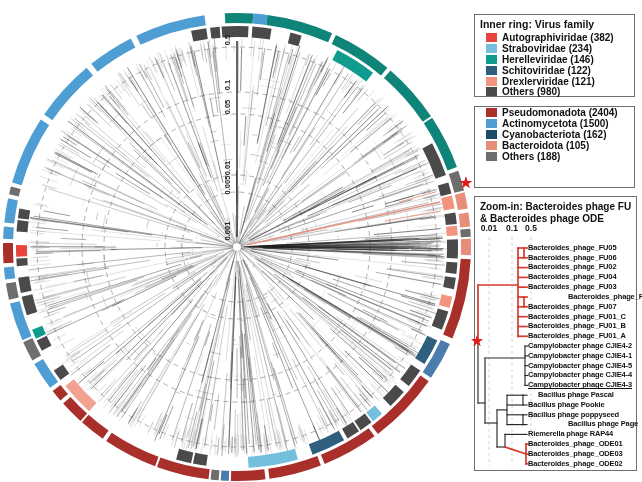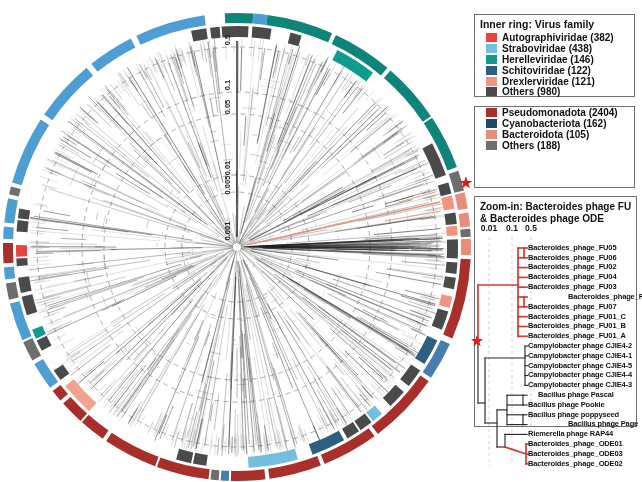--- a/index.html
+++ b/index.html
@@ -6,21 +6,21 @@
   #figure-root{position:relative;width:642px;height:482px;background:#fff;overflow:hidden;
     font-family:"Liberation Sans","DejaVu Sans",sans-serif;}
   #circ-svg{position:absolute;left:0;top:0;}
   .legend-box{position:absolute;left:474px;width:161px;background:#fff;border:1.4px solid #6f6f6f;box-sizing:border-box;}
   #legend-virus{top:14px;height:83px;}
   #legend-host{top:106px;height:82px;}
   .legend-title{font-size:10.5px;font-weight:bold;color:#111;padding:3px 0 2px 5px;white-space:nowrap;}
   .legend-row{display:flex;align-items:center;height:10.9px;padding-left:11px;}
   .legend-swatch{width:11px;height:9px;margin-right:5px;flex:0 0 auto;}
   .legend-label{font-size:10px;font-weight:bold;color:#111;white-space:nowrap;}
-  #zoom-panel{position:absolute;left:474px;top:196px;width:163px;height:231px;background:#fff;
+  #zoom-panel{position:absolute;left:474px;top:196px;width:163px;height:275px;background:#fff;
     border:1.4px solid #6f6f6f;box-sizing:border-box;}
   .panel-title{font-size:10px;line-height:11.5px;font-weight:bold;color:#111;padding-left:5px;white-space:nowrap;}
   .panel-title.first{padding-top:4px;}
   #panel-svg{position:absolute;left:0;top:0;}
   .scale-label{position:absolute;top:26px;transform:translateX(-50%);font-size:8.5px;font-weight:bold;color:#111;}
   .taxon{position:absolute;left:53px;font-size:7.5px;font-weight:bold;letter-spacing:-0.15px;
     color:#111;white-space:nowrap;line-height:8.5px;}
   .star{position:absolute;color:#e01e1e;font-family:"DejaVu Sans",sans-serif;z-index:5;
     transform:translate(-50%,-50%);text-shadow:0 0 0 #e01e1e;}
 </style>
@@ -1223,21 +1223,21 @@
 
   <div class="legend-box" id="legend-virus">
     <div class="legend-title">Inner ring: Virus family</div>
     <div id="virus-items">
         <div class="legend-row">
           <span class="legend-swatch" style="background: rgb(232, 67, 62);"></span>
           <span class="legend-label">Autographiviridae (382)</span>
         </div>
         <div class="legend-row">
           <span class="legend-swatch" style="background: rgb(116, 190, 222);"></span>
-          <span class="legend-label">Straboviridae (438)</span>
+          <span class="legend-label">Straboviridae (234)</span>
         </div>
         <div class="legend-row">
           <span class="legend-swatch" style="background: rgb(15, 155, 142);"></span>
           <span class="legend-label">Herelleviridae (146)</span>
         </div>
         <div class="legend-row">
           <span class="legend-swatch" style="background: rgb(46, 95, 127);"></span>
           <span class="legend-label">Schitoviridae (122)</span>
         </div>
         <div class="legend-row">
@@ -1249,20 +1249,24 @@
           <span class="legend-label">Others (980)</span>
         </div>
       </div>
   </div>
 
   <div class="legend-box" id="legend-host">
     <div id="host-items">
         <div class="legend-row">
           <span class="legend-swatch" style="background: rgb(169, 47, 43);"></span>
           <span class="legend-label">Pseudomonadota (2404)</span>
+        </div>
+        <div class="legend-row">
+          <span class="legend-swatch" style="background: rgb(78, 157, 211);"></span>
+          <span class="legend-label">Actinomycetota (1500)</span>
         </div>
         <div class="legend-row">
           <span class="legend-swatch" style="background: rgb(29, 74, 102);"></span>
           <span class="legend-label">Cyanobacteriota (162)</span>
         </div>
         <div class="legend-row">
           <span class="legend-swatch" style="background: rgb(233, 141, 123);"></span>
           <span class="legend-label">Bacteroidota (105)</span>
         </div>
         <div class="legend-row">
@@ -1340,21 +1344,21 @@
         <div class="taxon" style="top: 86px;">Bacteroides_phage_FU03</div>
         <div class="taxon" style="top: 95.8px; padding-left: 40px;">Bacteroides_phage_FU08</div>
         <div class="taxon" style="top: 105.6px;">Bacteroides_phage_FU07</div>
         <div class="taxon" style="top: 115.5px;">Bacteroides_phage_FU01_C</div>
         <div class="taxon" style="top: 125.3px;">Bacteroides_phage_FU01_B</div>
         <div class="taxon" style="top: 135.1px;">Bacteroides_phage_FU01_A</div>
         <div class="taxon" style="top: 144.9px;">Campylobacter phage CJIE4-2</div>
         <div class="taxon" style="top: 154.7px;">Campylobacter phage CJIE4-1</div>
         <div class="taxon" style="top: 164.5px;">Campylobacter phage CJIE4-5</div>
         <div class="taxon" style="top: 174.3px;">Campylobacter phage CJIE4-4</div>
-        <div class="taxon" style="top: 184.2px;">Campylobacter phage CJIE4-3</div>
+        <div class="taxon" style="top: 184.2px; text-decoration: underline;">Campylobacter phage CJIE4-3</div>
         <div class="taxon" style="top: 194px; padding-left: 10px;">Bacillus phage Pascal</div>
         <div class="taxon" style="top: 203.8px;">Bacillus phage Pookie</div>
         <div class="taxon" style="top: 213.6px;">Bacillus phage poppyseed</div>
         <div class="taxon" style="top: 223.4px; padding-left: 40px;">Bacillus phage Page</div>
         <div class="taxon" style="top: 233.2px;">Riemerella phage RAP44</div>
         <div class="taxon" style="top: 243px;">Bacteroides_phage_ODE01</div>
         <div class="taxon" style="top: 252.8px;">Bacteroides_phage_ODE03</div>
         <div class="taxon" style="top: 262.6px;">Bacteroides_phage_ODE02</div>
       </div>
   </div>

